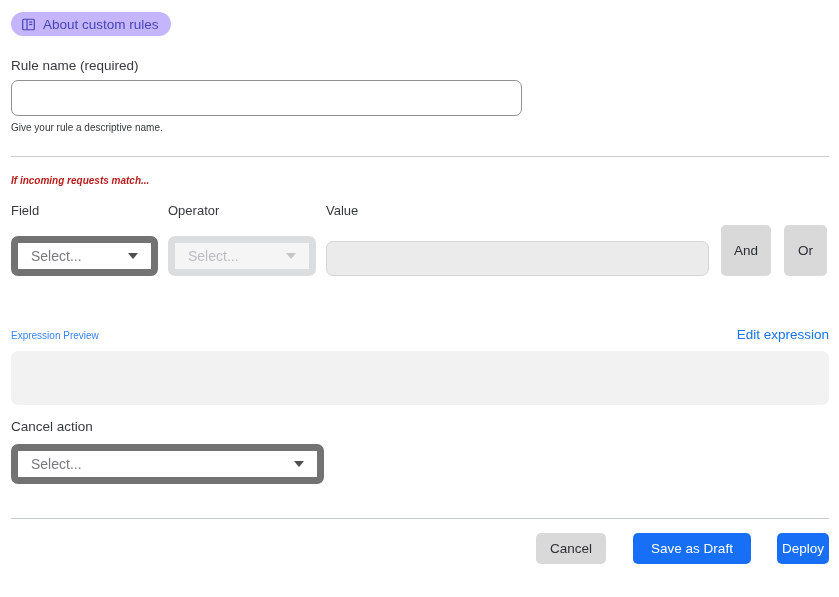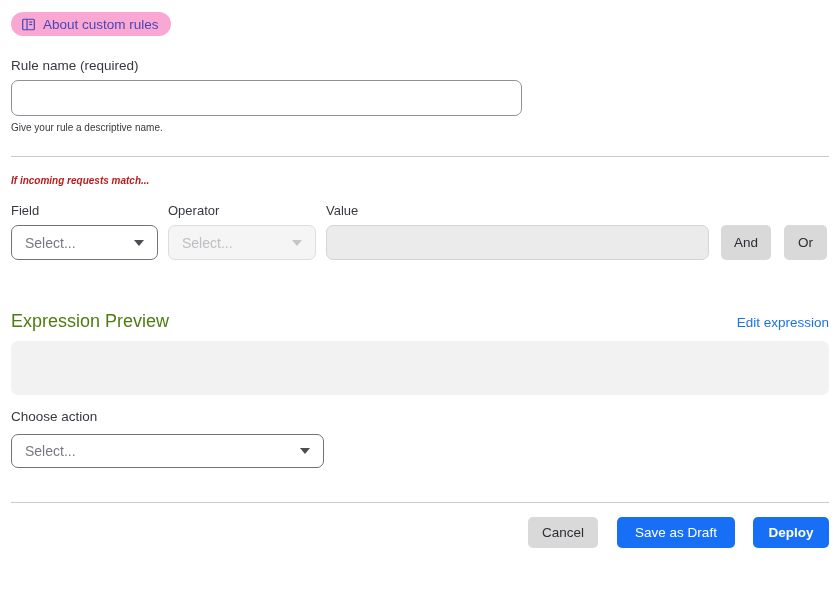--- a/index.html
+++ b/index.html
@@ -9,21 +9,21 @@
     color: #33373d;
     font-size: 13.5px;
   }
   .page { padding: 8px 10px 0 11px; width: 839px; }
 
   
   .header-row { display: flex; align-items: center; gap: 11px; margin-top: 4px; }
   .page-title { font-size: 20px; font-weight: 700; color: #1d2025; letter-spacing: .1px; }
   .about-badge {
     display: inline-flex; align-items: center; gap: 7px;
-    background: #f9a8d4; color: #4845b5;
+    background: #c4b5fd; color: #4845b5;
     border: none; border-radius: 14px;
     height: 24px; padding: 0 12px 0 10px;
     font-size: 13.5px; cursor: pointer;
     font-family: inherit;
   }
   .about-badge svg { display: block; }
 
   
   .field-label { font-size: 13.5px; color: #36393f; margin-top: 22px; }
   .rule-name-input {
@@ -48,74 +48,74 @@
     align-items: end;
   }
   .labels-row { margin-top: 17px; }
   .controls-row { margin-top: 7px; }
   .grid-label { font-size: 13px; color: #36393f; }
 
   .select-box {
     height: 35px; border-radius: 7px;
     display: flex; align-items: center; justify-content: space-between;
     padding: 13px 13px; cursor: pointer; background: #fff;
-    border: 1px solid #737373; color: #77797e; font-size: 14px;
+    border: 7px solid #737373; color: #77797e; font-size: 14px;
   }
   .select-box.disabled {
     background: #f5f5f5; border-color: #dcdddf; color: #bcbec2; cursor: default;
   }
   .caret {
     width: 0; height: 0;
     border-left: 5px solid transparent; border-right: 5px solid transparent;
     border-top: 6px solid #4b4e53;
   }
   .select-box.disabled .caret { border-top-color: #c3c5c8; }
 
   .value-input {
     height: 35px; width: 100%;
     border: 1px solid #d4d5d7; border-radius: 7px;
     background: #ebebeb; padding: 0 10px; font-family: inherit; font-size: 14px;
     color: #33373d;
   }
   .value-input:disabled { background: #ebebeb; }
 
   .gray-btn {
-    height: 35px; border: none; border-radius: 5px;
+    height: 51px; border: none; border-radius: 5px;
     background: #d9d9d9; color: #2b2e33; font-size: 13.5px;
     cursor: pointer; font-family: inherit; width: 100%;
   }
   
   .andor-and { margin-left: 2px; }
   .andor-or { margin-left: 5px; }
 
   
   .expr-row { display: flex; justify-content: space-between; align-items: baseline; margin-top: 51px; width: 818px; }
-  .expr-label { font-size: 18px; color: #4d7c0f; }
+  .expr-label { font-size: 10px; color: #3b82f6; }
   .edit-link { font-size: 13.5px; color: #1973e8; text-decoration: none; cursor: pointer; }
   .expr-preview {
     margin-top: 9px; width: 818px; height: 54px;
     background: #f2f2f2; border-radius: 7px;
     padding: 8px 10px; font-size: 13px; color: #33373d;
   }
 
   
   .action-heading { margin-top: 20px; }
   .choose-label { margin-top: 14px; font-size: 13.5px; color: #36393f; }
   .action-select { width: 313px; margin-top: 10px; height: 34px; }
 
   .footer-divider { margin-top: 34px; }
-  .footer-row { display: flex; justify-content: flex-end; align-items: center; gap: 18px; margin-top: 14px; width: 818px; }
+  .footer-row { display: flex; justify-content: flex-end; align-items: center; gap: 26px; margin-top: 14px; width: 818px; }
   .btn {
     height: 31px; border: none; border-radius: 5px;
     font-size: 13.5px; font-family: inherit; cursor: pointer;
   }
   .btn-cancel { background: #d9d9d9; color: #2b2e33; width: 70px; }
   .btn-blue { background: #166ff5; color: #ffffff; }
   .btn-save { width: 118px; margin-left: 1px; }
-  .btn-deploy { width: 76px; font-weight: bold; }
+  .btn-deploy { width: 52px; }
 </style>
 </head>
 <body>
 
 <div class="page">
 
   <div class="header-row">
     <button class="about-badge">
       <span style="display:flex;">
         <svg width="15" height="15" viewBox="0 0 16 16" fill="none" stroke="#4845b5" stroke-width="1.3">
@@ -158,21 +158,21 @@
     <button class="gray-btn andor-and">And</button>
     <button class="gray-btn andor-or">Or</button>
   </div>
 
   <div class="expr-row">
     <div class="expr-label">Expression Preview</div>
     <a class="edit-link">Edit expression</a>
   </div>
   <div class="expr-preview"></div>
 
-  <div class="choose-label">Choose action</div>
+  <div class="choose-label">Cancel action</div>
   <div class="select-box action-select">
     <span>Select...</span>
     <span class="caret"></span>
   </div>
 
   <hr class="divider footer-divider">
 
   <div class="footer-row">
     <button class="btn btn-cancel">Cancel</button>
     <button class="btn btn-blue btn-save">Save as Draft</button>

